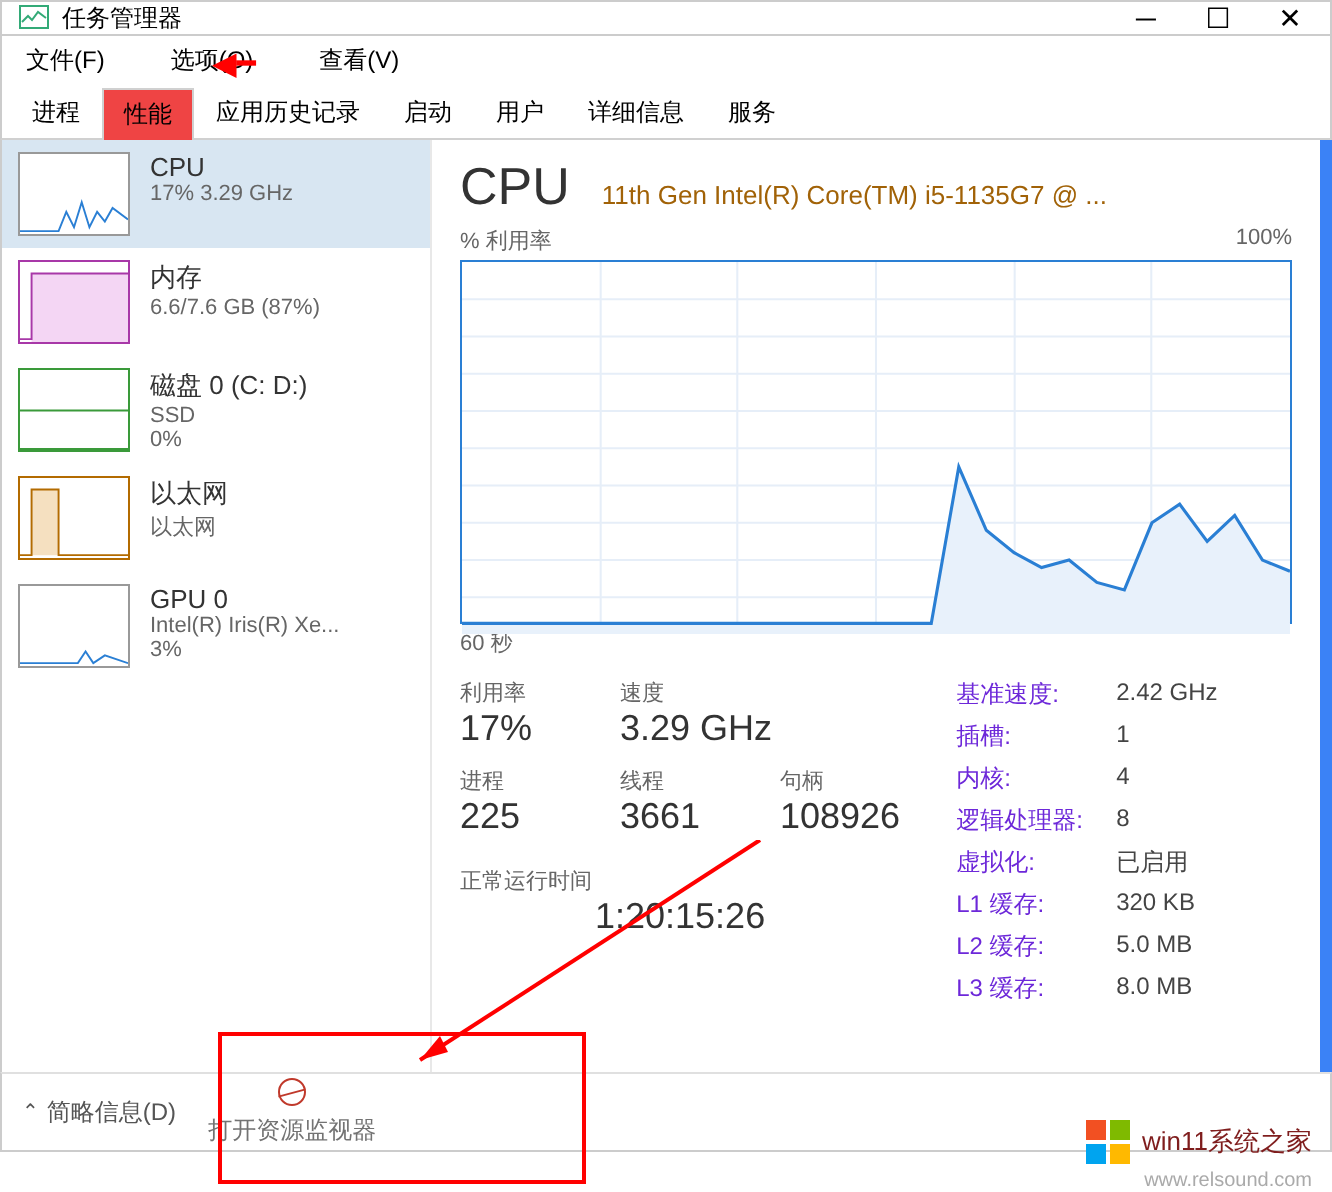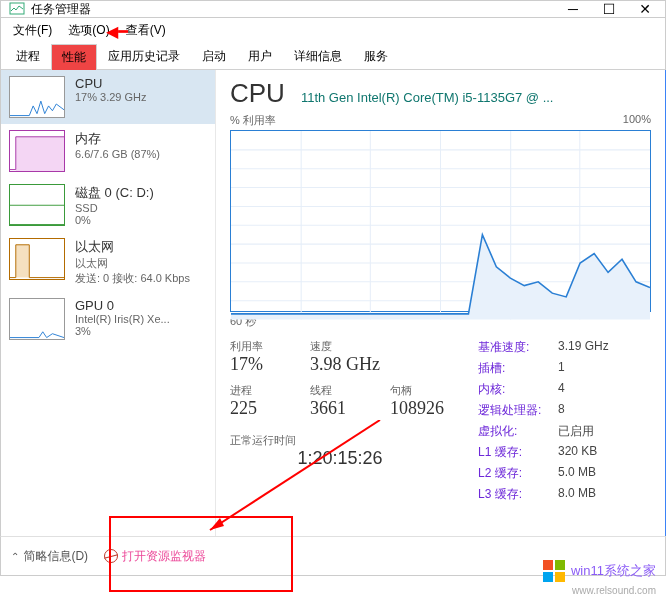--- a/index.html
+++ b/index.html
@@ -5,81 +5,81 @@
     * { margin: 0; padding: 0; box-sizing: border-box; font-family: "Microsoft YaHei", "Segoe UI", sans-serif; }
     body { width: 666px; height: 596px; background: #fff; position: relative; overflow: hidden; }
     
     .titlebar { height: 18px; display: flex; align-items: center; padding: 0 8px; border: 1px solid #ccc; }
     .titlebar-icon { width: 16px; height: 16px; margin-right: 6px; display: inline-block; }
     .titlebar-icon svg { width: 100%; height: 100%; }
     .titlebar-title { font-size: 12px; flex: 1; }
     .titlebar-btns { display: flex; gap: 12px; }
     .titlebar-btn { width: 24px; height: 24px; display: flex; align-items: center; justify-content: center; cursor: pointer; font-size: 14px; }
     
-    .menubar { height: 24px; display: flex; align-items: center; padding: 0 4px; border-left: 1px solid #ccc; border-right: 1px solid #ccc; position: relative; }
+    .menubar { height: 24px; display: flex; align-items: center; padding: 0 4px; border-left: 1px solid #ccc; border-right: 1px solid #ccc; position: relative; gap: 17px; }
     .menu-item { font-size: 12px; padding: 2px 8px; cursor: pointer; }
     .red-arrow-menu { position: absolute; left: 105px; top: 4px; color: red; font-size: 16px; }
     
     .tabbar { height: 28px; display: flex; align-items: flex-end; padding: 0 4px; border-left: 1px solid #ccc; border-right: 1px solid #ccc; border-bottom: 1px solid #d0d0d0; }
     .tab { font-size: 12px; padding: 4px 10px; cursor: pointer; border: 1px solid transparent; border-bottom: none; }
     .tab.active { border-color: #d0d0d0; background: #ef4444; position: relative; top: 1px; }
     
-    .content { display: flex; height: 466px; border-left: 1px solid #ccc; border-right: 1px solid #3b82f6; }
+    .content { display: flex; height: 466px; border-left: 1px solid #ccc; border-right: 6px solid #3b82f6; }
     
     .sidebar { width: 215px; overflow: hidden; border-right: 1px solid #e8e8e8; }
     .side-item { display: flex; padding: 6px 8px; cursor: pointer; }
     .side-item.selected { background: #d8e6f2; }
     .side-thumb { width: 56px; height: 42px; border: 1px solid #999; margin-right: 10px; position: relative; overflow: hidden; background: #fff; }
     .side-info { flex: 1; overflow: hidden; }
     .side-title { font-size: 13px; color: #333; }
     .side-sub { font-size: 11px; color: #666; white-space: nowrap; overflow: hidden; text-overflow: ellipsis; }
     
     .thumb-cpu svg, .thumb-mem svg, .thumb-disk svg, .thumb-eth svg, .thumb-gpu svg { position: absolute; inset: 0; }
     .side-thumb.mem { border-color: #a838a8; }
     .side-thumb.disk { border-color: #3a9a3a; }
     .side-thumb.eth { border-color: #b36b00; }
     
     .main { flex: 1; padding: 8px 14px; overflow: hidden; }
     .main-header { display: flex; align-items: baseline; gap: 16px; margin-bottom: 4px; }
     .main-title { font-size: 26px; color: #333; }
-    .main-subtitle { font-size: 13px; color: #0f766e; white-space: nowrap; overflow: hidden; text-overflow: ellipsis; }
+    .main-subtitle { font-size: 13px; color: #a16207; white-space: nowrap; overflow: hidden; text-overflow: ellipsis; }
     
     .chart-labels { display: flex; justify-content: space-between; font-size: 11px; color: #666; margin-bottom: 2px; }
     .chart { width: 100%; height: 182px; border: 1px solid #2a7fd4; position: relative; background: #fff; }
     .chart-grid { position: absolute; inset: 0; }
     .chart-grid line { stroke: #e6eef8; stroke-width: 1; }
     .chart-line { position: absolute; inset: 0; }
     .chart-xlabel { font-size: 11px; color: #666; margin-top: 2px; }
     
     .stats { margin-top: 10px; display: flex; gap: 28px; }
     .stats-left { display: flex; flex-direction: column; gap: 8px; }
     .stat-row { display: flex; gap: 20px; }
     .stat-block { min-width: 60px; }
     .stat-label { font-size: 11px; color: #666; }
-    .stat-value { font-size: 18px; color: #333; font-family: Liberation Serif, serif; }
+    .stat-value { font-size: 18px; color: #333; }
     .uptime-label { font-size: 11px; color: #666; margin-top: 6px; }
     .uptime-value { font-size: 18px; color: #333; text-align: center; }
     
     .stats-right { font-size: 12px; color: #444; }
     .stats-right .srow { display: flex; margin-bottom: 4px; }
     .stats-right .skey { width: 80px; color: #6d28d9; }
     .stats-right .sval { }
     
     .footer { height: 40px; border: 1px solid #ccc; border-top: 1px solid #e0e0e0; display: flex; align-items: center; padding: 0 10px; gap: 16px; position: relative; }
     .footer-link { font-size: 12px; color: #555; cursor: pointer; display: flex; align-items: center; gap: 4px; }
-    .footer-link.blue { color: #ec4899; }
+    .footer-link.blue { color: #737373; flex-direction: column; }
     .chevron-icon { font-size: 10px; }
     .nosmoking { width: 14px; height: 14px; border: 1px solid #c0392b; border-radius: 50%; position: relative; }
     .nosmoking::after { content: ''; position: absolute; width: 14px; height: 1px; background: #c0392b; top: 6px; left: -1px; transform: rotate(-15deg); }
     
     .red-box { position: absolute; border: 2px solid red; pointer-events: none; }
     .red-box.footer-box { left: 109px; bottom: 4px; width: 184px; height: 76px; }
     .red-arrow-line { position: absolute; pointer-events: none; }
     
-    .watermark { position: absolute; right: 10px; bottom: 14px; font-size: 13px; color: #8b5cf6; display: flex; align-items: center; gap: 6px; }
+    .watermark { position: absolute; right: 10px; bottom: 14px; font-size: 13px; color: #7f1d1d; display: flex; align-items: center; gap: 6px; }
     .win-logo { display: flex; flex-wrap: wrap; width: 22px; height: 22px; gap: 2px; }
     .win-logo span { width: 10px; height: 10px; }
     .wl1 { background: #f25022; } .wl2 { background: #7fba00; } .wl3 { background: #00a4ef; } .wl4 { background: #ffb900; }
     .wm-sub { position: absolute; right: 10px; bottom: 0; font-size: 10px; color: #aaa; }
   </style>
 </head>
 <body>
 
 <div class="titlebar">
   <span class="titlebar-icon">
@@ -157,21 +157,20 @@
 
     <div class="side-item">
       <div class="side-thumb eth">
         <svg viewBox="0 0 56 42">
             <polyline points="0,40 6,40 6,6 20,6 20,40 56,40" fill="#f5e0c0" stroke="#b36b00" stroke-width="1"></polyline>
           </svg>
       </div>
       <div class="side-info">
         <div class="side-title">以太网</div>
         <div class="side-sub">以太网</div>
-        <div class="side-sub">发送: 0 接收: 64.0 Kbps</div>
       </div>
     </div>
 
     <div class="side-item">
       <div class="side-thumb thumb-gpu">
         <svg viewBox="0 0 56 42">
             <polyline points="0,40 30,40 34,34 38,40 44,36 56,40" fill="none" stroke="#2a7fd4" stroke-width="1"></polyline>
           </svg>
       </div>
       <div class="side-info">
@@ -218,21 +217,21 @@
 
     <div class="stats">
       <div class="stats-left">
         <div class="stat-row">
           <div class="stat-block">
             <div class="stat-label">利用率</div>
             <div class="stat-value">17%</div>
           </div>
           <div class="stat-block">
             <div class="stat-label">速度</div>
-            <div class="stat-value">3.98 GHz</div>
+            <div class="stat-value">3.29 GHz</div>
           </div>
         </div>
         <div class="stat-row">
           <div class="stat-block">
             <div class="stat-label">进程</div>
             <div class="stat-value">225</div>
           </div>
           <div class="stat-block">
             <div class="stat-label">线程</div>
             <div class="stat-value">3661</div>
@@ -243,21 +242,21 @@
           </div>
         </div>
         <div>
           <div class="uptime-label">正常运行时间</div>
           <div class="uptime-value">1:20:15:26</div>
         </div>
       </div>
       <div class="stats-right">
         <div class="srow">
             <span class="skey">基准速度:</span>
-            <span class="sval">3.19 GHz</span>
+            <span class="sval">2.42 GHz</span>
           </div>
         <div class="srow">
             <span class="skey">插槽:</span>
             <span class="sval">1</span>
           </div>
         <div class="srow">
             <span class="skey">内核:</span>
             <span class="sval">4</span>
           </div>
         <div class="srow">

